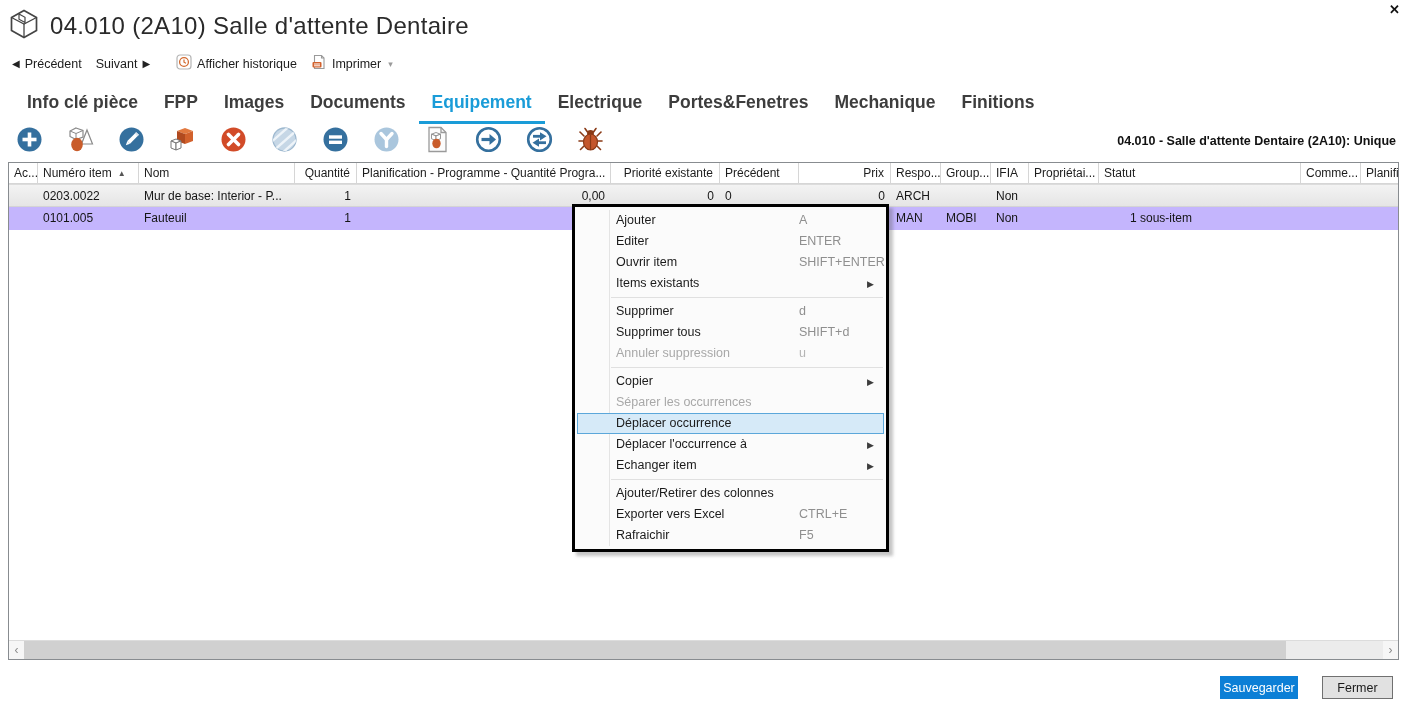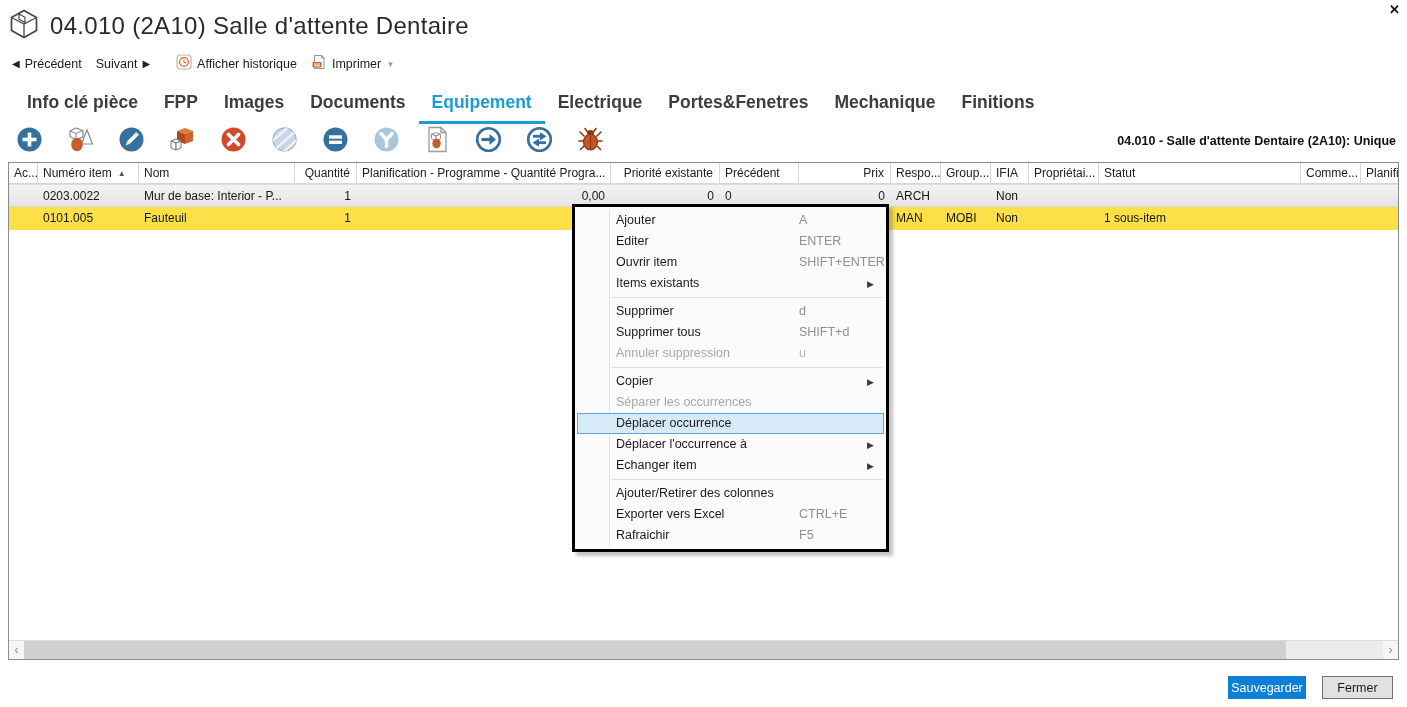--- a/index.html
+++ b/index.html
@@ -33,21 +33,21 @@
   .tbi{width:27px;height:27px;margin-right:24px;cursor:pointer;display:flex;align-items:center;justify-content:center;}
   .tbi svg{width:27px;height:27px;display:block;}
   .ctx-label{position:absolute;top:134px;right:11px;font-size:12.5px;font-weight:bold;color:#111;}
 
   
   .grid{position:absolute;left:8px;top:162px;width:1391px;height:498px;border:1px solid var(--grid-border);background:#fff;overflow:hidden;}
   .thead{display:flex;height:21px;border-bottom:1px solid #d6d6d6;background:#fff;}
   .th{flex:none;font-size:12px;color:#1c1c1c;padding:3px 6px 0 5px;border-right:1px solid #d6d6d6;white-space:nowrap;overflow:hidden;cursor:pointer;}
   .th.r{text-align:right;}
   .sort{font-size:8px;color:#555;margin-left:6px;vertical-align:1px;}
-  .row{display:flex;height:23px;background:#fde047;cursor:default;}
+  .row{display:flex;height:23px;background:#c4b5fd;cursor:default;}
   .row.selected{background:linear-gradient(#f3f3f3,#e5e5e5);border-top:1px solid #dcdcdc;border-bottom:1px solid #d4d4d4;}
   .td{flex:none;font-size:12px;color:#151515;padding:4px 6px 0 5px;white-space:nowrap;overflow:hidden;}
   .td.r{text-align:right;}
 
   
   .hscroll{position:absolute;left:0;right:0;bottom:0;height:19px;background:#ececec;border-top:1px solid #dcdcdc;display:flex;}
   .sb-btn{width:15px;height:100%;background:#f6f6f6;color:#8a8a8a;font-size:12px;display:flex;align-items:center;justify-content:center;cursor:pointer;}
   .sb-track{flex:1;position:relative;background:#ececec;}
   .sb-thumb{position:absolute;left:0;top:0;bottom:0;width:1262px;background:#d0d0d0;cursor:pointer;}
 
@@ -58,21 +58,21 @@
   .mi{position:relative;height:21px;line-height:19px;margin:0 2px;padding-left:38px;font-size:12.5px;color:#1b1b1b;
       border:1px solid transparent;cursor:pointer;white-space:nowrap;}
   .mi.disabled{color:#a8a8a8;cursor:default;}
   .mi.highlighted{background:var(--hl-bg);border-color:var(--hl-border);z-index:1;}
   .mi-shortcut{position:absolute;left:221px;color:#8f8f8f;}
   .mi.disabled .mi-shortcut{color:#b5b5b5;}
   .mi-arrow{position:absolute;right:9px;font-size:9px;color:#3c3c3c;top:1px;}
   .msep{height:1px;background:#e0e0e0;margin:3px 3px 3px 36px;}
 
   
-  .footer{position:absolute;right:14px;top:676px;display:flex;gap:16px;text-align:center;}
+  .footer{position:absolute;right:14px;top:676px;display:flex;gap:24px;text-align:center;}
   .btn{height:23px;font-size:12.5px;display:flex;align-items:center;justify-content:center;cursor:pointer;font-family:"Liberation Sans",sans-serif;}
   .btn-save{width:78px;background:var(--save-blue);color:#fff;border:1px solid var(--save-blue);}
   .btn-close{width:71px;background:#e1e1e1;color:#1a1a1a;border:1px solid #707070;}
 </style>
 </head>
 <body>
 
 <div class="win-close">✕</div>
 
 <div class="hdr">
@@ -302,21 +302,21 @@
         <div class="td" style="width: 156px;">Fauteuil</div>
         <div class="td r" style="width: 62px;">1</div>
         <div class="td r" style="width: 254px;"></div>
         <div class="td r" style="width: 109px;"></div>
         <div class="td" style="width: 79px;"></div>
         <div class="td r" style="width: 92px;">00</div>
         <div class="td" style="width: 50px;">MAN</div>
         <div class="td" style="width: 50px;">MOBI</div>
         <div class="td" style="width: 38px;">Non</div>
         <div class="td" style="width: 70px;"></div>
-        <div class="td" style="width: 202px;">1 sous-item</div>
+        <div class="td" style="width: 202px; margin-left: 26px;">1 sous-item</div>
         <div class="td" style="width: 60px;"></div>
         <div class="td" style="width: 45px;"></div>
       </div>
     </div>
   <div class="hscroll">
     <div class="sb-btn">‹</div>
     <div class="sb-track">
       <div class="sb-thumb"></div>
     </div>
     <div class="sb-btn">›</div>

